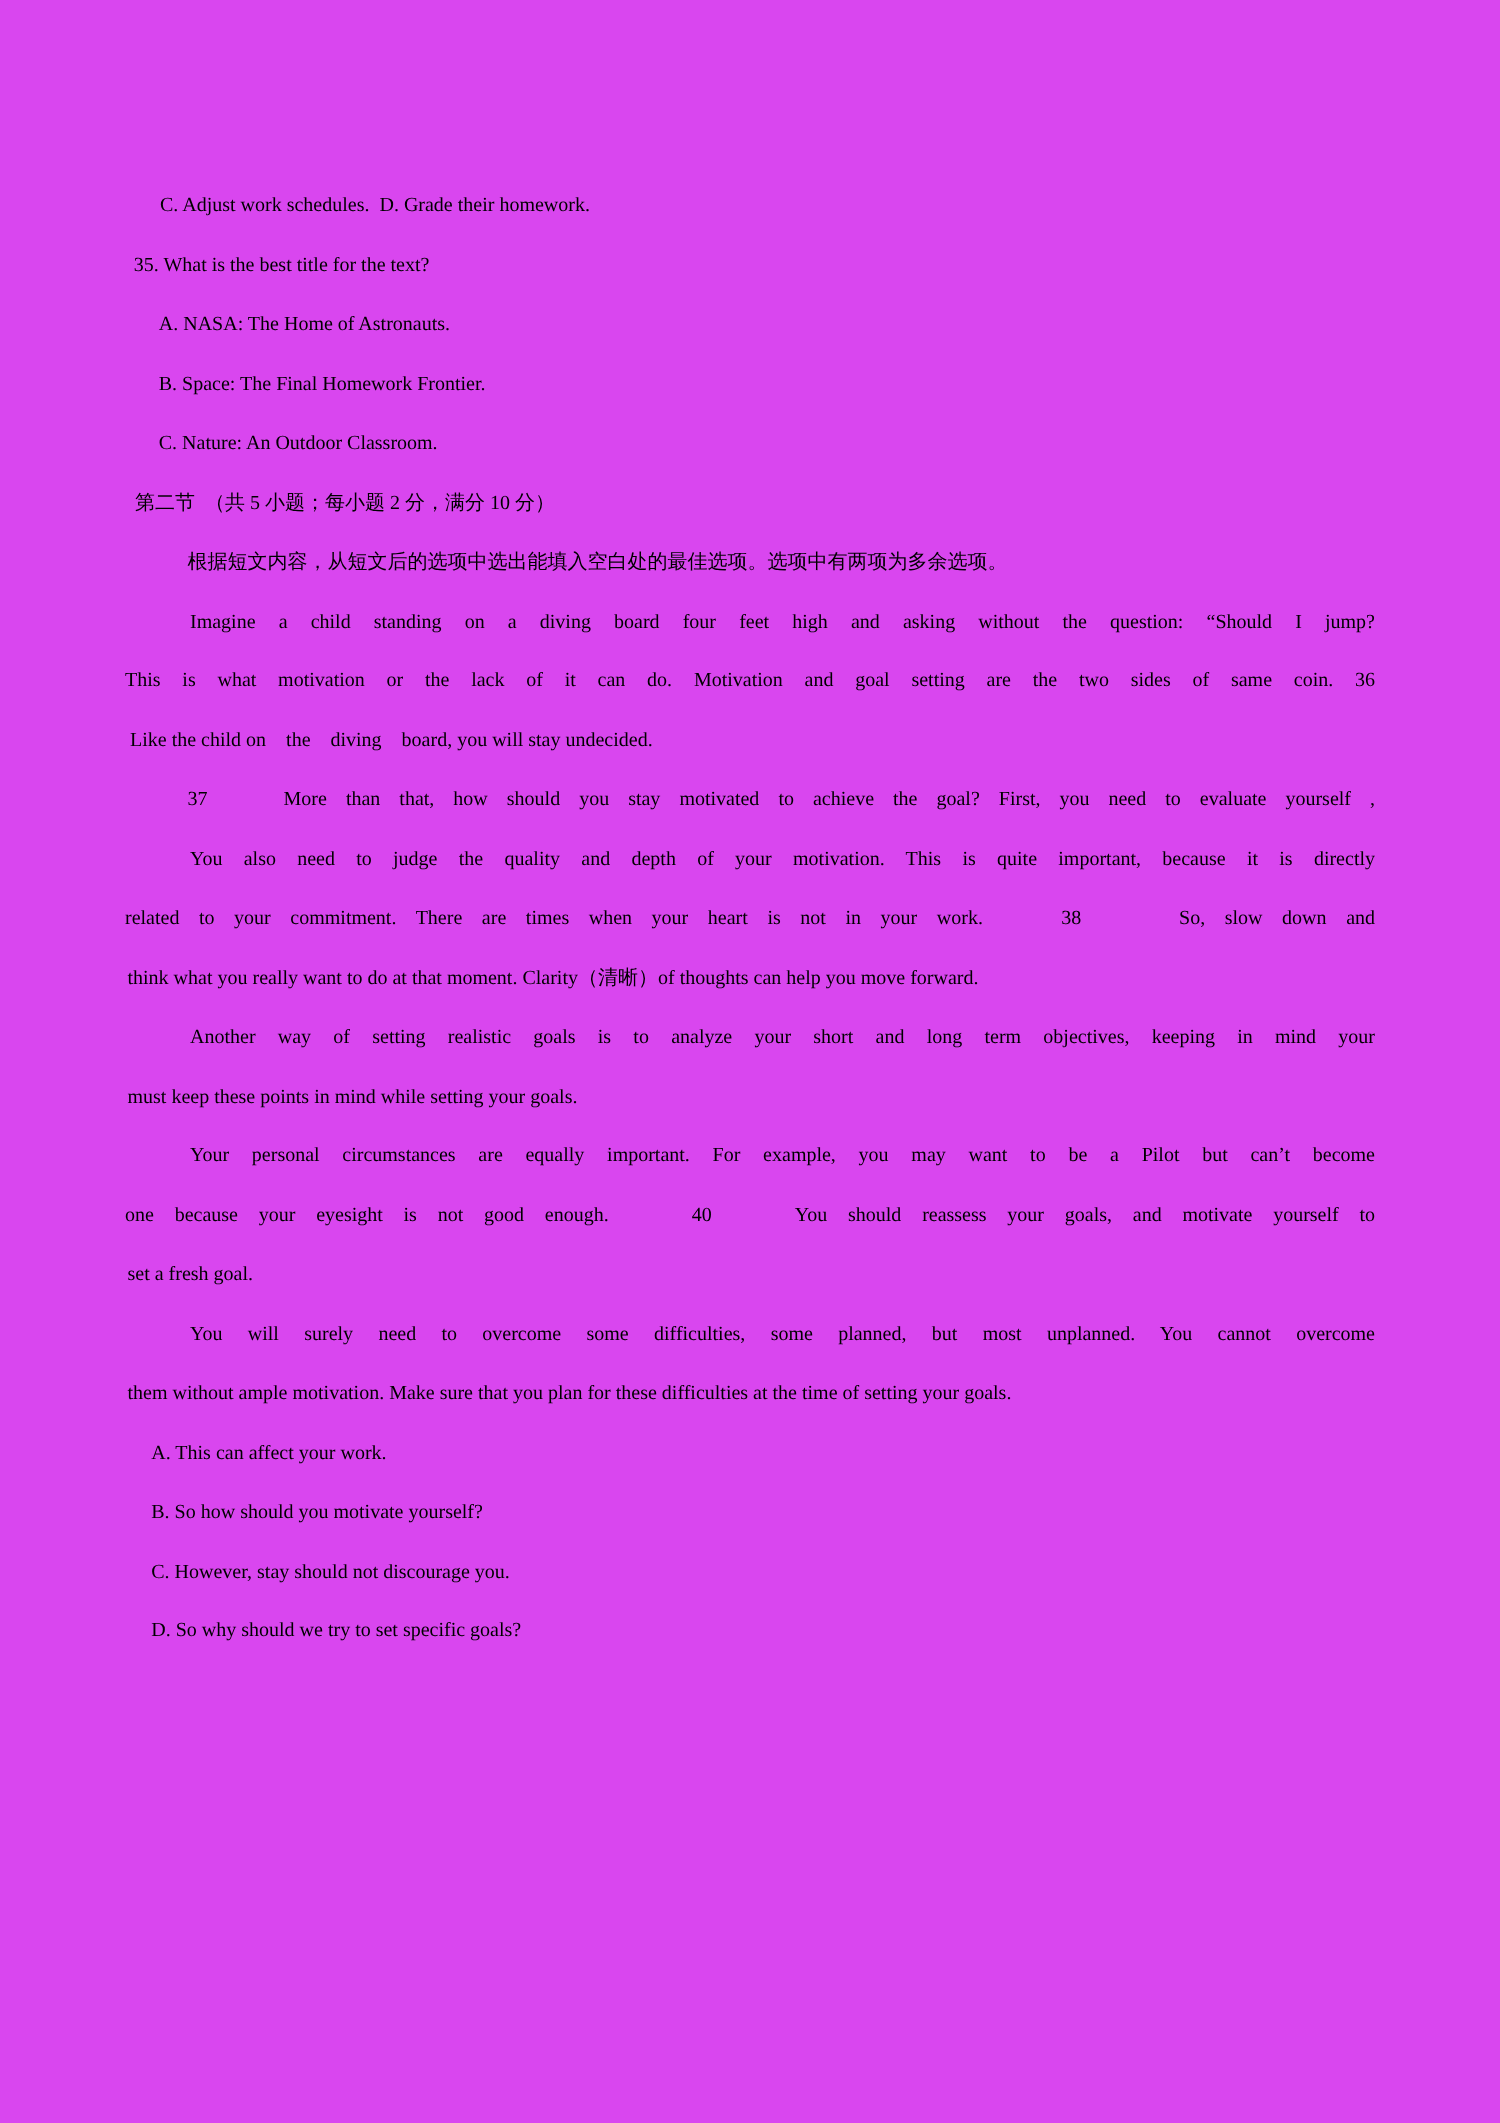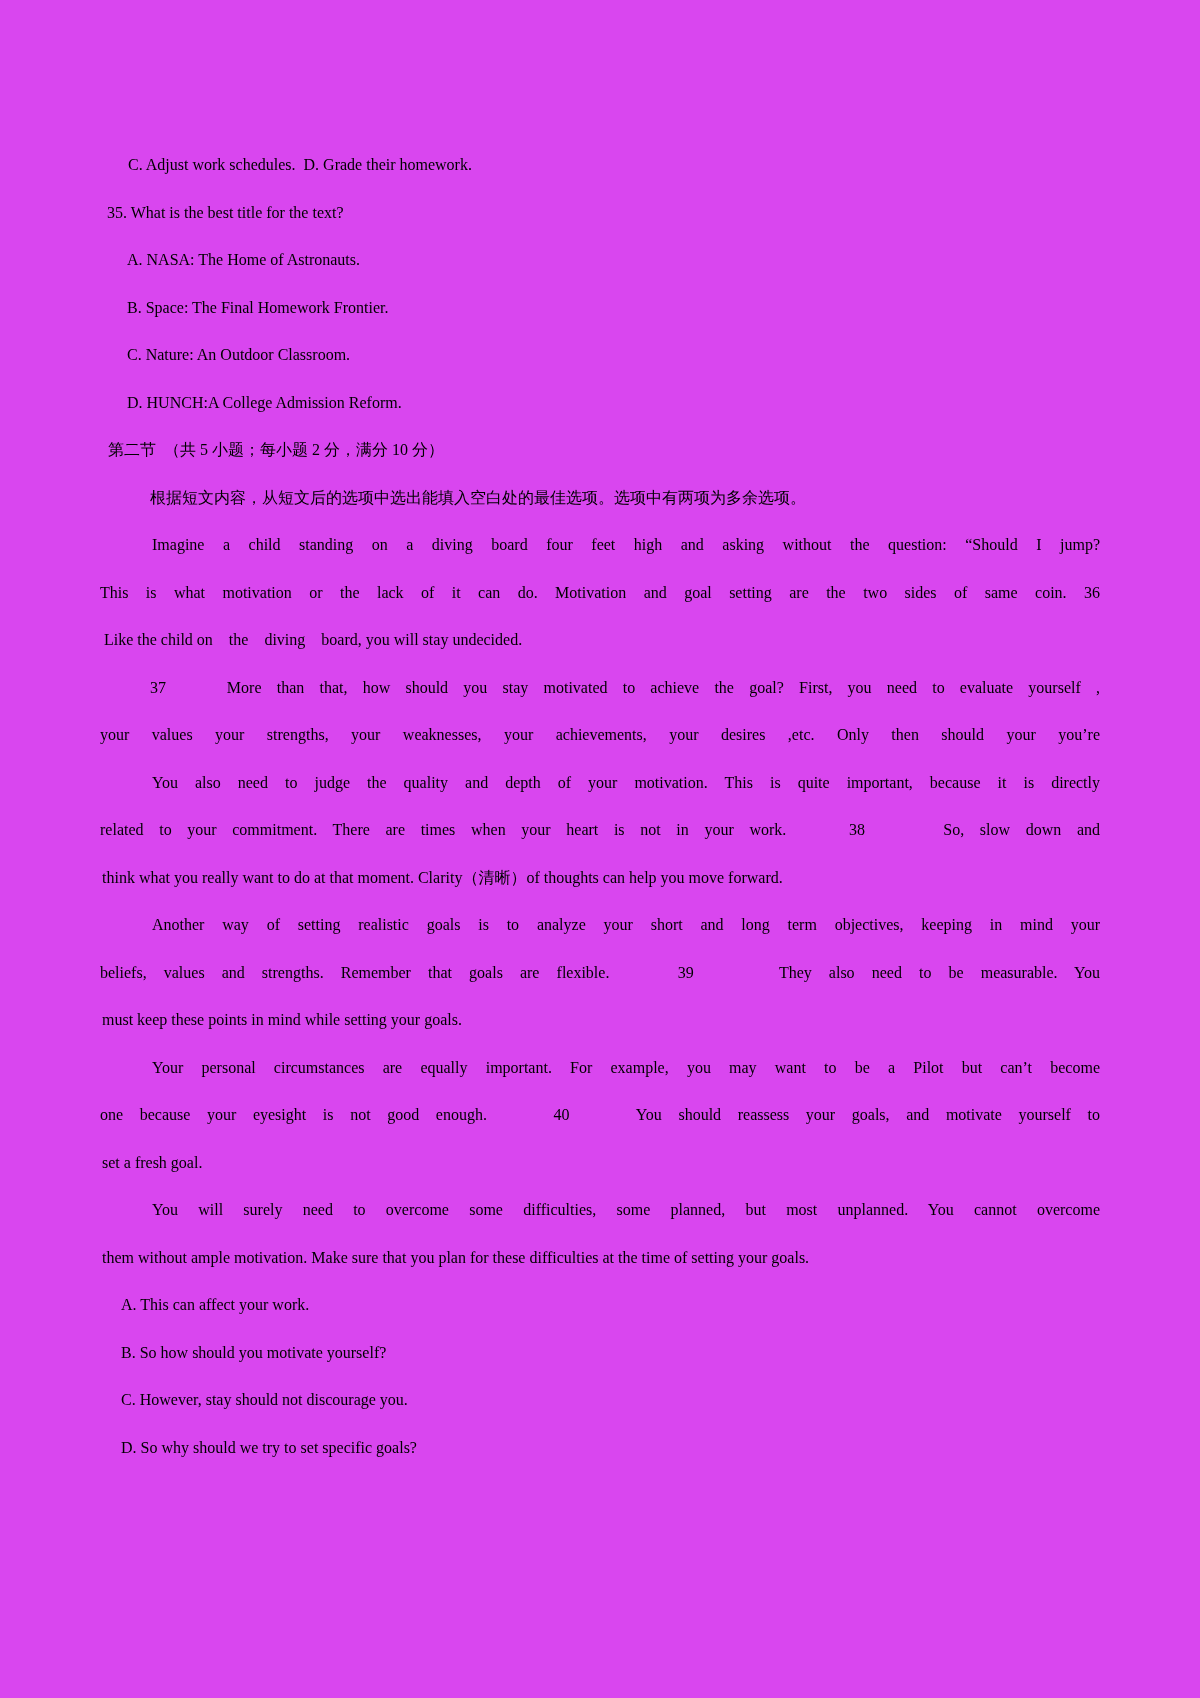--- a/index.html
+++ b/index.html
@@ -44,33 +44,30 @@
 </head>
 <body>
 
 <div class="page">
   <div class="content">
       <div class="line left" style="padding-left: 28px;"><span>C. Adjust work schedules.  D. Grade their homework.</span></div>
       <div class="line left" style="padding-left: 7px;"><span>35. What is the best title for the text?</span></div>
       <div class="line left" style="padding-left: 27px;"><span>A. NASA: The Home of Astronauts.</span></div>
       <div class="line left" style="padding-left: 27px;"><span>B. Space: The Final Homework Frontier.</span></div>
       <div class="line left" style="padding-left: 27px;"><span>C. Nature: An Outdoor Classroom.</span></div>
-      <div class="line left" style="padding-left: 27px;"><span>D. HUNCH:A College Admission Reform.</span></div>
       <div class="line left" style="padding-left: 8px;"><span>第二节  （共 5 小题；每小题 2 分，满分 10 分）</span></div>
       <div class="line left" style="padding-left: 50px;"><span>根据短文内容，从短文后的选项中选出能填入空白处的最佳选项。选项中有两项为多余选项。</span></div>
       <div class="line just" style="padding-left: 52px;"><span>Imagine a child standing on a diving board four feet high and asking without the question: “Should I jump?</span></div>
       <div class="line just"><span>This is what motivation or the lack of it can do. Motivation and goal setting are the two sides of same coin. </span><span class="u">36</span></div>
       <div class="line left" style="padding-left: 4px;"><span>Like the child on    the    diving    board, you will stay undecided.</span></div>
       <div class="line just" style="padding-left: 50px;"><span class="u">37&nbsp;</span><span>&nbsp;&nbsp;&nbsp;More than that, how should you stay motivated to achieve the goal? First, you need to evaluate yourself ,</span></div>
-      <div class="line just"><span>your values your strengths, your weaknesses, your achievements, your desires ,etc. Only then should your you’re</span></div>
       <div class="line just" style="padding-left: 52px;"><span>You also need to judge the quality and depth of your motivation. This is quite important, because it is directly</span></div>
       <div class="line just"><span>related to your commitment. There are times when your heart is not in your work. </span><span class="u">&nbsp;&nbsp;&nbsp;38&nbsp;&nbsp;&nbsp;&nbsp;</span><span> So, slow down and</span></div>
       <div class="line left" style="padding-left: 2px;"><span>think what you really want to do at that moment. Clarity（清晰）of thoughts can help you move forward.</span></div>
       <div class="line just" style="padding-left: 52px;"><span>Another way of setting realistic goals is to analyze your short and long term objectives, keeping in mind your</span></div>
-      <div class="line just"><span>beliefs, values and strengths. Remember that goals are flexible.</span><span class="u">&nbsp;&nbsp;&nbsp;&nbsp;39&nbsp;&nbsp;&nbsp;&nbsp;</span><span> They also need to be measurable. You</span></div>
       <div class="line left" style="padding-left: 2px;"><span>must keep these points in mind while setting your goals.</span></div>
       <div class="line just" style="padding-left: 52px;"><span>Your personal circumstances are equally important. For example, you may want to be a Pilot but can’t become</span></div>
       <div class="line just"><span>one because your eyesight is not good enough.</span><span class="u">&nbsp;&nbsp;&nbsp;&nbsp;40&nbsp;&nbsp;&nbsp;&nbsp;</span><span>You should reassess your goals, and motivate yourself to</span></div>
       <div class="line left" style="padding-left: 2px;"><span>set a fresh goal.</span></div>
       <div class="line just" style="padding-left: 52px;"><span>You will surely need to overcome some difficulties, some planned, but most unplanned. You cannot overcome</span></div>
       <div class="line left" style="padding-left: 2px;"><span>them without ample motivation. Make sure that you plan for these difficulties at the time of setting your goals.</span></div>
       <div class="line left" style="padding-left: 21px;"><span>A. This can affect your work.</span></div>
       <div class="line left" style="padding-left: 21px;"><span>B. So how should you motivate yourself?</span></div>
       <div class="line left" style="padding-left: 21px;"><span>C. However, stay should not discourage you.</span></div>
       <div class="line left" style="padding-left: 21px;"><span>D. So why should we try to set specific goals?</span></div>

